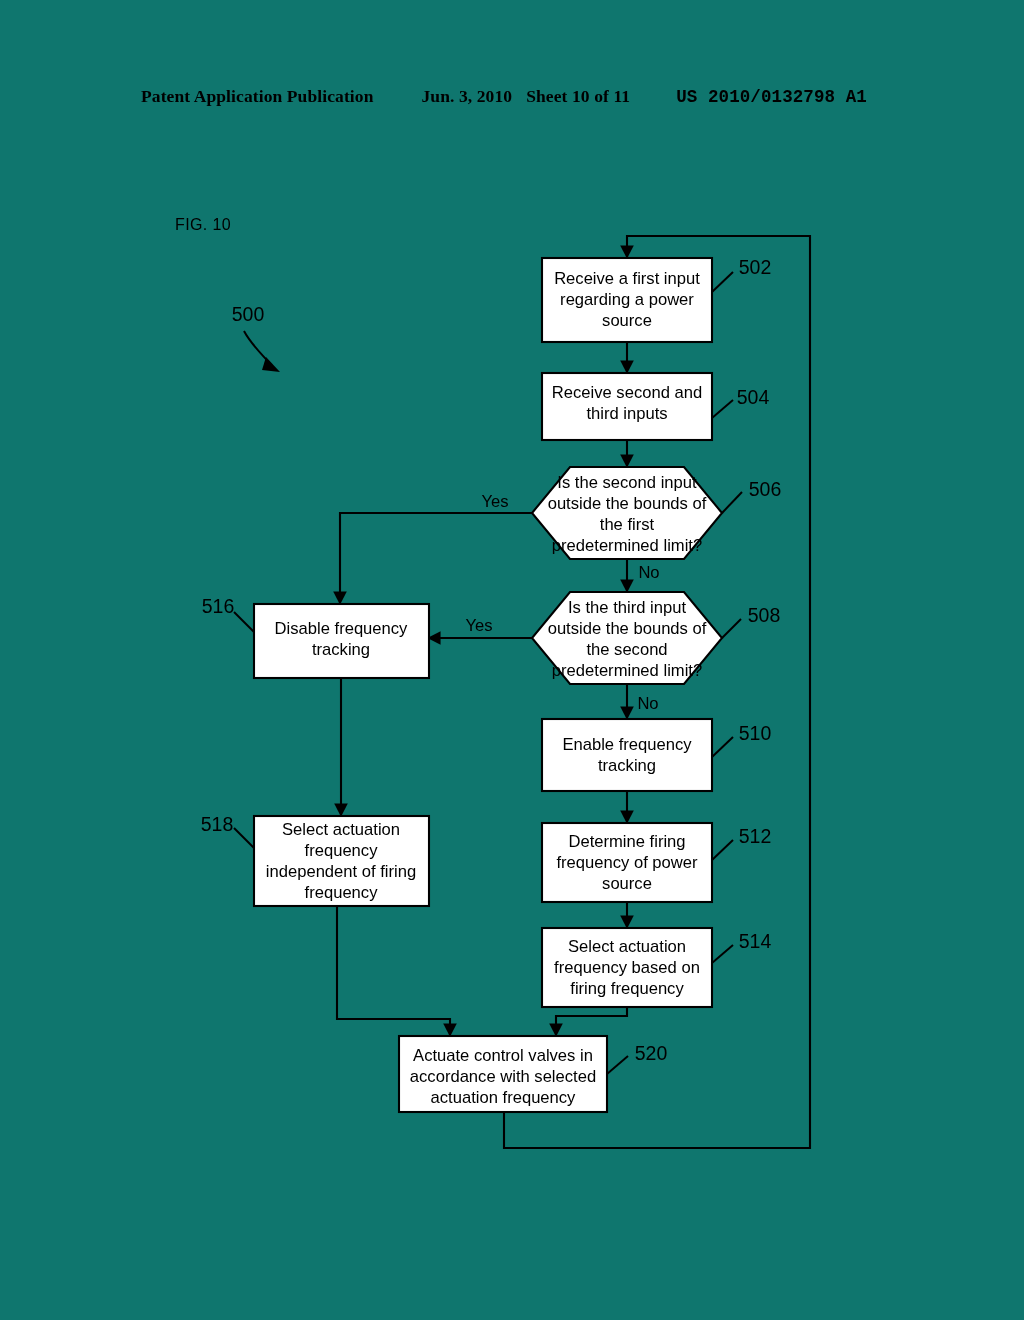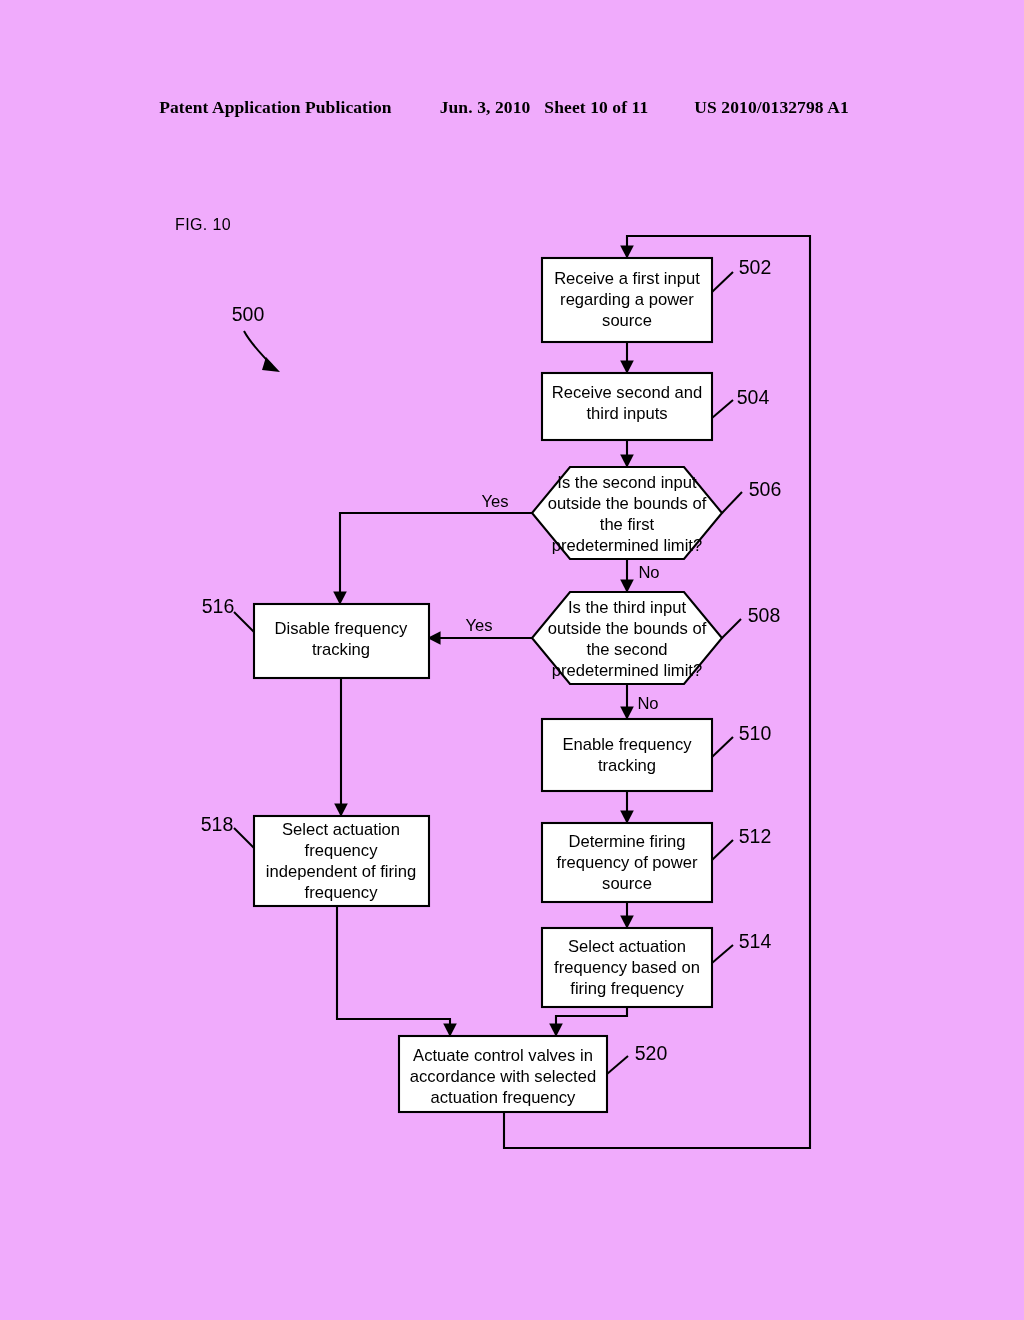--- a/index.html
+++ b/index.html
@@ -13,41 +13,41 @@
     position: relative;
     font-family: "Liberation Sans", sans-serif;
     color: #000000;
     overflow: hidden;
   }
   #page {
     position: absolute;
     left: 0; top: 0;
     width: 1024px;
     height: 1320px;
-    background: #f0abfc;
+    background: #0f766e;
   }
   
   .pub-header {
     position: absolute;
     left: 0;
     top: 86px;
     width: 1024px;
     display: flex;
     justify-content: center;
     align-items: baseline;
     font-family: "Liberation Serif", serif;
     font-weight: bold;
     font-size: 17.5px;
     letter-spacing: 0.1px;
     white-space: nowrap;
   }
   .pub-header .h-title { margin-right: 48px; }
-  .pub-header .h-date  { margin-right: 14px; margin-top: 11px; }
+  .pub-header .h-date  { margin-right: 14px; }
   .pub-header .h-sheet { margin-right: 46px; font-family: Liberation Serif, serif; }
-  .pub-header .h-num   { margin-right: 16px; }
+  .pub-header .h-num   { margin-right: 16px; font-family: Liberation Mono, monospace; }
 
   
   .fig-label {
     position: absolute;
     left: 175px;
     top: 216px;
     font-size: 16px;
     letter-spacing: 0.4px;
   }
   

